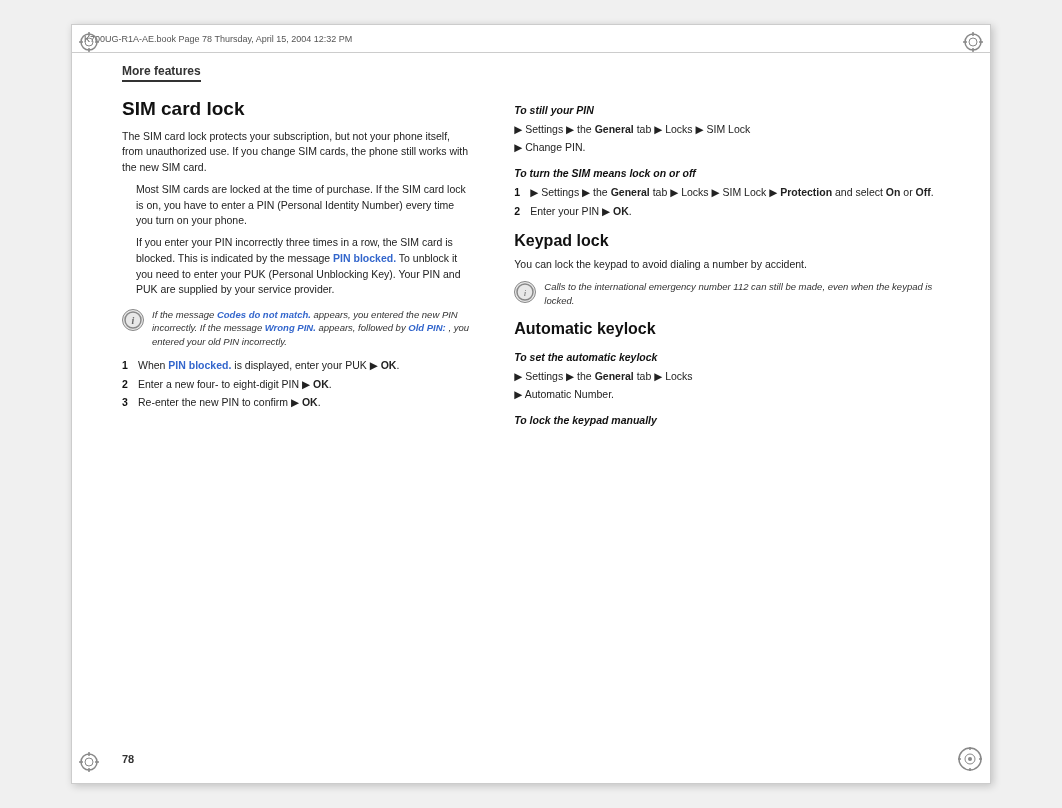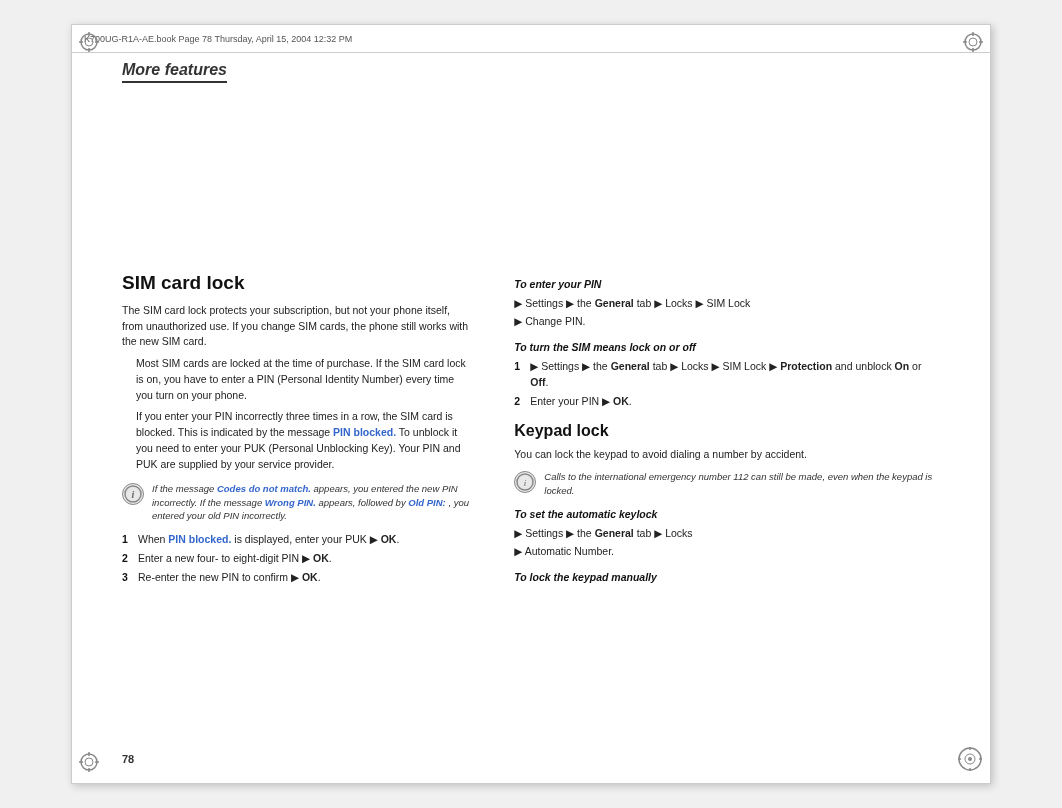--- a/index.html
+++ b/index.html
@@ -54,21 +54,20 @@
     }
 
     
     .content-area {
       position: absolute;
       top: 28px;
       left: 0;
       right: 0;
       bottom: 0;
       display: flex;
-      align-items: center;
     }
 
     
     .left-col {
       width: 46%;
       padding: 20px 24px 20px 50px;
       font-size: 10.5px;
       line-height: 1.45;
       color: #222;
     }
@@ -77,25 +76,24 @@
     .right-col {
       width: 54%;
       padding: 20px 50px 20px 20px;
       font-size: 10.5px;
       line-height: 1.45;
       color: #222;
     }
 
     
     .section-header {
-      font-size: 16px;
+      font-size: 12px;
       font-weight: bold;
       color: #333;
       margin-bottom: 14px;
-      font-style: italic;
       border-bottom: 2px solid #333;
       padding-bottom: 2px;
       display: inline-block;
     }
 
     
     .h1-title {
       font-size: 19px;
       font-weight: bold;
       color: #111;
@@ -398,21 +396,21 @@
             <span>Re-enter the new PIN to confirm ▶</span>
             <span class="bold">OK</span>.
           </span>
         </div>
       </div>
 
     </div>
 
     <div class="right-col" style="padding-top: 40px;">
 
-      <div class="proc-title">To enter your PIN</div>
+      <div class="proc-title">To still your PIN</div>
 
       <div class="arrow-list">
         <div class="arrow-item">
           <span class="step-content">
             <span>▶ Settings ▶ the</span>
             <span class="bold">General</span>
             <span>tab ▶ Locks ▶ SIM Lock</span>
           </span>
         </div>
         <div class="arrow-item">
@@ -423,21 +421,21 @@
       <div class="proc-title">To turn the SIM means lock on or off</div>
 
       <div class="steps">
         <div class="step-item">
           <span class="step-num">1</span>
           <span class="step-content">
             <span>▶ Settings ▶ the</span>
             <span class="bold">General</span>
             <span>tab ▶ Locks ▶ SIM Lock ▶</span>
             <span class="bold">Protection</span>
-            <span>and unblock</span>
+            <span>and select</span>
             <span class="bold">On</span>
             <span>or</span>
             <span class="bold">Off</span>.
           </span>
         </div>
         <div class="step-item">
           <span class="step-num">2</span>
           <span class="step-content">
             <span>Enter your PIN ▶</span>
             <span class="bold">OK</span>.
@@ -452,20 +450,21 @@
       <div class="info-box">
         <div class="info-icon">
           <svg width="18" height="18">
             <circle cx="9" cy="9" r="8" fill="none" stroke="#888" stroke-width="1.5"></circle>
             <text x="9" y="13" text-anchor="middle" font-size="9" font-style="italic" fill="#666" font-family="serif">i</text>
           </svg>
         </div>
         <div class="note-text">Calls to the international emergency number 112 can still be made, even when the keypad is locked.</div>
       </div>
 
+      <div class="h2-title">Automatic keylock</div>
 
 
       <div class="proc-title">To set the automatic keylock</div>
 
       <div class="arrow-list">
         <div class="arrow-item">
           <span class="step-content">
             <span>▶ Settings ▶ the</span>
             <span class="bold">General</span>
             <span>tab ▶ Locks</span>

